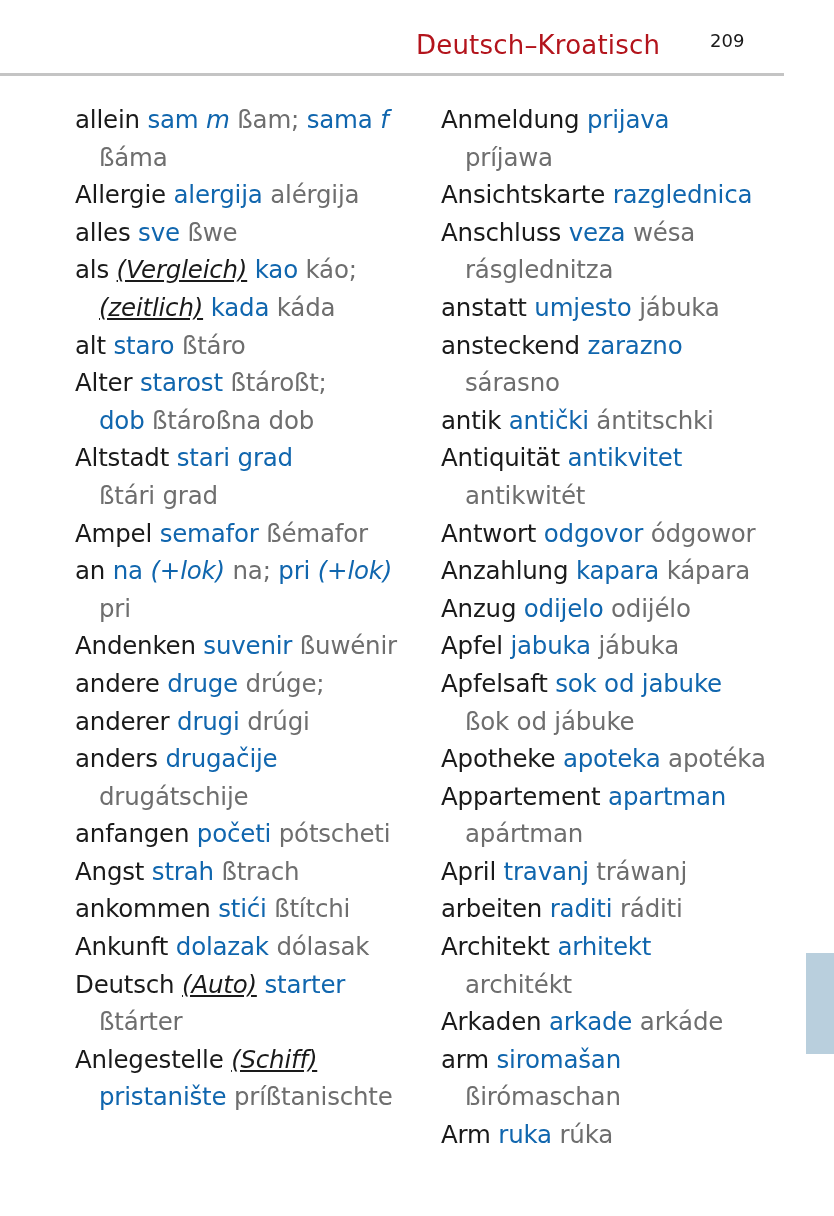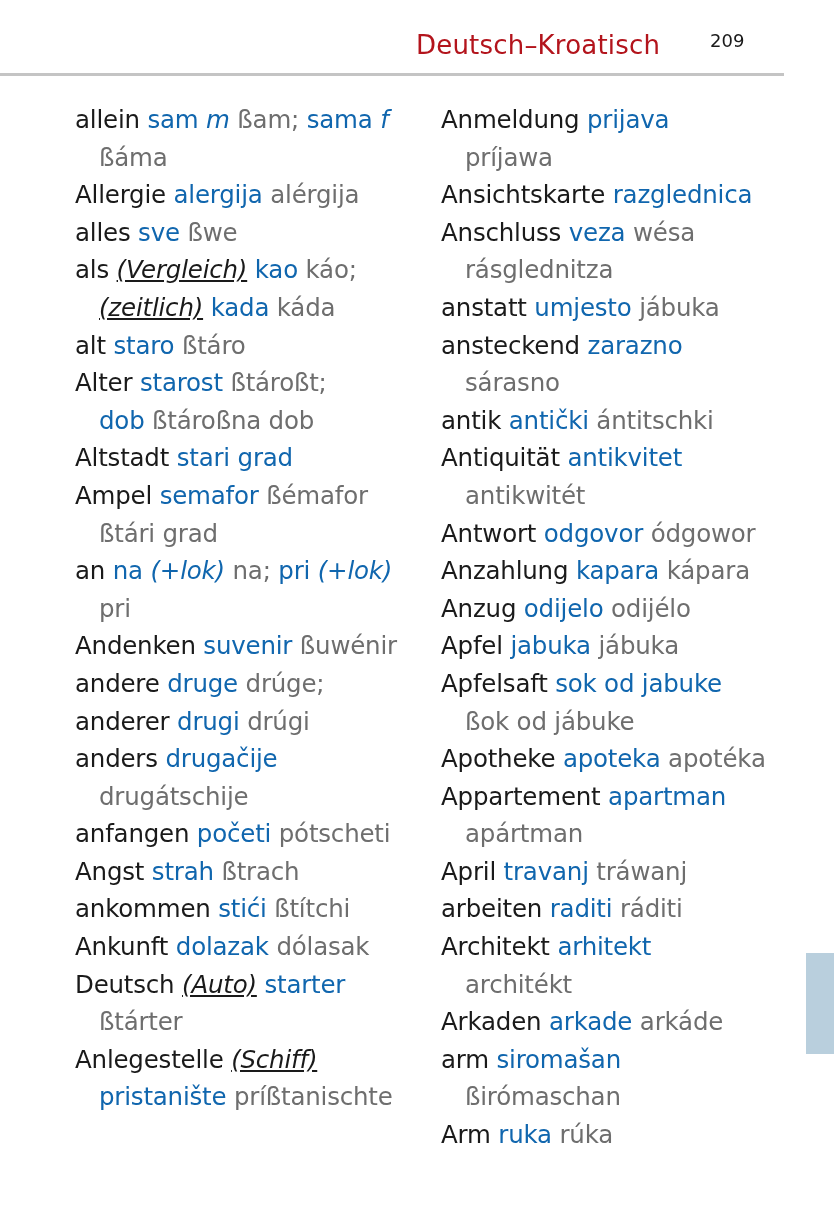--- a/index.html
+++ b/index.html
@@ -34,22 +34,22 @@
     <div class="line"><span class="hw">allein </span><span class="tr">sam </span><span class="tr-it">m</span><span class="pr"> ßam; </span><span class="tr">sama </span><span class="tr-it">f</span></div>
     <div class="line indent"><span class="pr">ßáma</span></div>
     <div class="line"><span class="hw">Allergie </span><span class="tr">alergija</span><span class="pr"> alérgija</span></div>
     <div class="line"><span class="hw">alles </span><span class="tr">sve</span><span class="pr"> ßwe</span></div>
     <div class="line"><span class="hw">als </span><span class="it">(Vergleich)</span><span class="tr"> kao</span><span class="pr"> káo;</span></div>
     <div class="line indent"><span class="it">(zeitlich)</span><span class="tr"> kada</span><span class="pr"> káda</span></div>
     <div class="line"><span class="hw">alt </span><span class="tr">staro</span><span class="pr"> ßtáro</span></div>
     <div class="line"><span class="hw">Alter </span><span class="tr">starost</span><span class="pr"> ßtároßt;</span></div>
     <div class="line indent"><span class="tr">dob</span><span class="pr"> ßtároßna dob</span></div>
     <div class="line"><span class="hw">Altstadt </span><span class="tr">stari grad</span></div>
+    <div class="line indent"><span class="pr">ßtári grad</span></div>
     <div class="line"><span class="hw">Ampel </span><span class="tr">semafor</span><span class="pr"> ßémafor</span></div>
-    <div class="line indent"><span class="pr">ßtári grad</span></div>
     <div class="line"><span class="hw">an </span><span class="tr">na </span><span class="tr-it">(+lok)</span><span class="pr"> na; </span><span class="tr">pri </span><span class="tr-it">(+lok)</span></div>
     <div class="line indent"><span class="pr">pri</span></div>
     <div class="line"><span class="hw">Andenken </span><span class="tr">suvenir</span><span class="pr"> ßuwénir</span></div>
     <div class="line"><span class="hw">andere </span><span class="tr">druge</span><span class="pr"> drúge;</span></div>
     <div class="line"><span class="hw">anderer </span><span class="tr">drugi</span><span class="pr"> drúgi</span></div>
     <div class="line"><span class="hw">anders </span><span class="tr">drugačije</span></div>
     <div class="line indent"><span class="pr">drugátschije</span></div>
     <div class="line"><span class="hw">anfangen </span><span class="tr">početi</span><span class="pr"> pótscheti</span></div>
     <div class="line"><span class="hw">Angst </span><span class="tr">strah</span><span class="pr"> ßtrach</span></div>
     <div class="line"><span class="hw">ankommen </span><span class="tr">stići</span><span class="pr"> ßtítchi</span></div>

